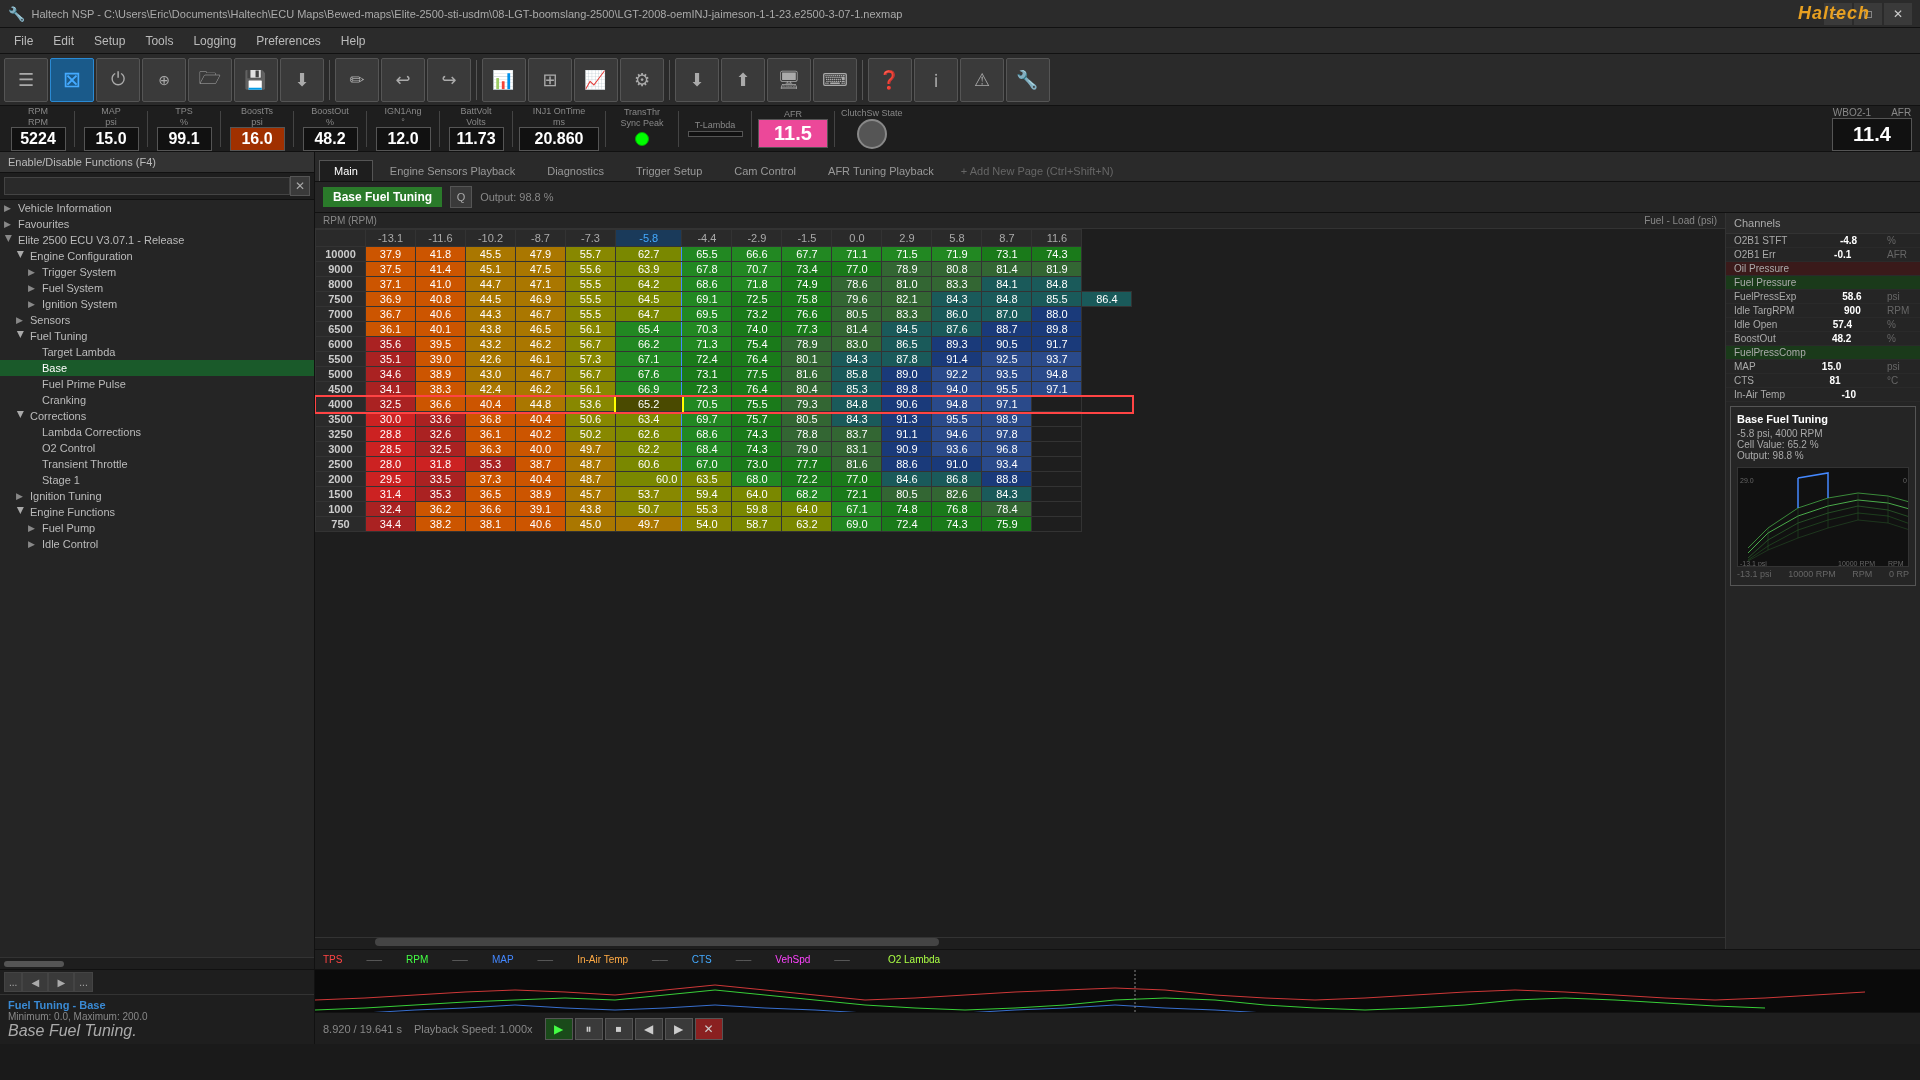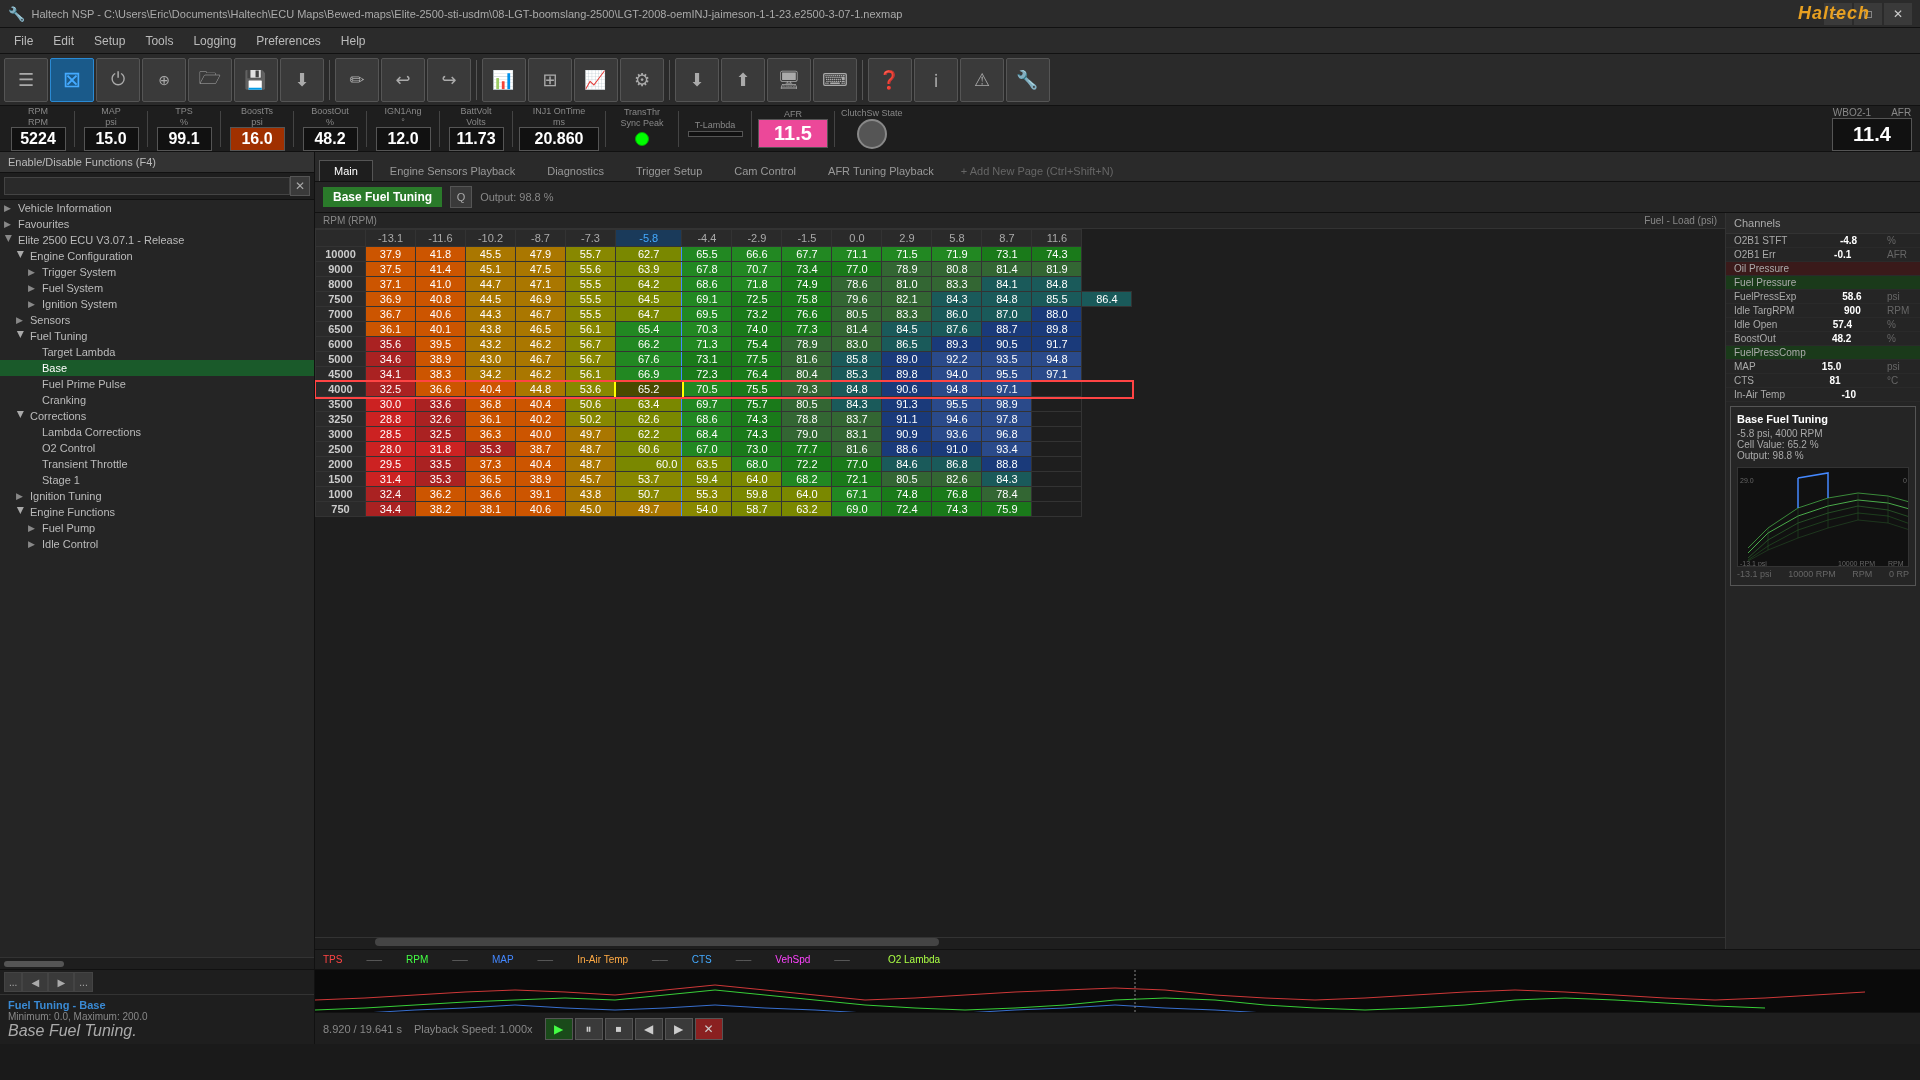--- a/index.html
+++ b/index.html
@@ -549,41 +549,58 @@
                       <td class="c-green1">71.3</td>
                       <td class="c-green2">75.4</td>
                       <td class="c-green3">78.9</td>
                       <td class="c-green3">83.0</td>
                       <td class="c-teal1">86.5</td>
                       <td class="c-blue1">89.3</td>
                       <td class="c-blue1">90.5</td>
                       <td class="c-blue1">91.7</td>
                     </tr>
                     <tr>
+                      <td class="rpm-col">5500</td>
+                      <td class="c-red2">35.1</td>
+                      <td class="c-orange1">39.0</td>
+                      <td class="c-orange2">42.6</td>
+                      <td class="c-orange2">46.1</td>
+                      <td class="c-yellow1">57.3</td>
+                      <td class="c-green1" style="border-left: 1px solid rgb(68, 136, 255); border-right: 1px solid rgb(68, 136, 255);">67.1</td>
+                      <td class="c-green2">72.4</td>
+                      <td class="c-green2">76.4</td>
+                      <td class="c-green3">80.1</td>
+                      <td class="c-teal1">84.3</td>
+                      <td class="c-teal1">87.8</td>
+                      <td class="c-blue1">91.4</td>
+                      <td class="c-selected">92.5</td>
+                      <td class="c-selected">93.7</td>
+                    </tr>
+                    <tr>
                       <td class="rpm-col">5000</td>
                       <td class="c-red2">34.6</td>
                       <td class="c-orange1">38.9</td>
                       <td class="c-orange2">43.0</td>
                       <td class="c-orange2">46.7</td>
                       <td class="c-yellow1">56.7</td>
                       <td class="c-green1" style="border-left: 1px solid rgb(68, 136, 255); border-right: 1px solid rgb(68, 136, 255);">67.6</td>
                       <td class="c-green2">73.1</td>
                       <td class="c-green2">77.5</td>
                       <td class="c-green3">81.6</td>
                       <td class="c-teal1">85.8</td>
                       <td class="c-blue1">89.0</td>
                       <td class="c-selected">92.2</td>
                       <td class="c-selected">93.5</td>
                       <td class="c-selected">94.8</td>
                     </tr>
                     <tr>
                       <td class="rpm-col">4500</td>
                       <td class="c-red2">34.1</td>
                       <td class="c-orange1">38.3</td>
-                      <td class="c-orange2">34.2</td>
+                      <td class="c-orange2">42.4</td>
                       <td class="c-orange2">46.2</td>
                       <td class="c-yellow1">56.1</td>
                       <td class="c-green1" style="border-left: 1px solid rgb(68, 136, 255); border-right: 1px solid rgb(68, 136, 255);">66.9</td>
                       <td class="c-green2">72.3</td>
                       <td class="c-green2">76.4</td>
                       <td class="c-green3">80.4</td>
                       <td class="c-teal1">85.3</td>
                       <td class="c-blue1">89.8</td>
                       <td class="c-selected">94.0</td>
                       <td class="c-selected">95.5</td>

